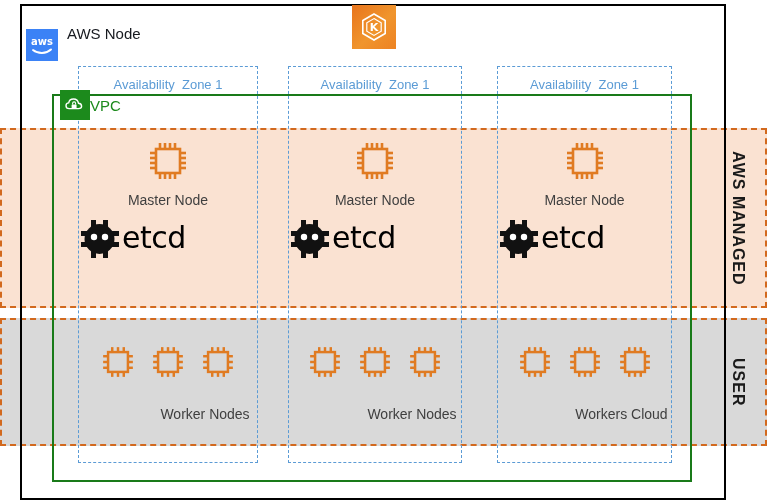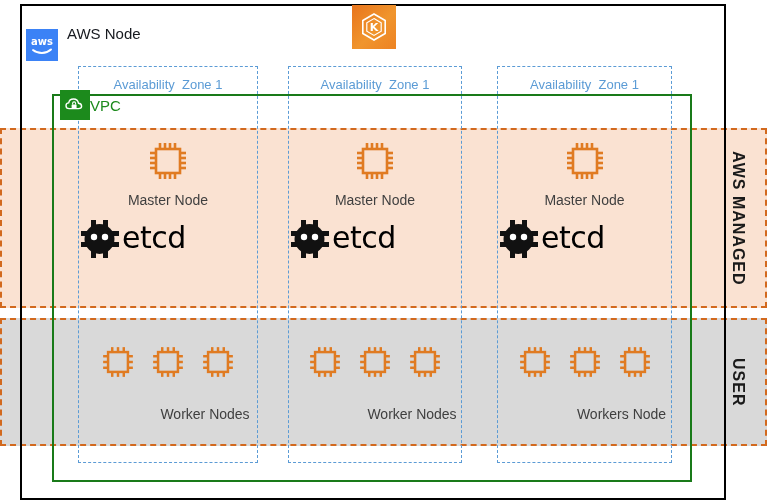--- a/index.html
+++ b/index.html
@@ -555,16 +555,16 @@
             <line x1="30" y1="35" x2="30" y2="41"></line>
           <line x1="5" y1="16" x2="11" y2="16"></line>
             <line x1="5" y1="23" x2="11" y2="23"></line>
             <line x1="5" y1="30" x2="11" y2="30"></line>
           <line x1="35" y1="16" x2="41" y2="16"></line>
             <line x1="35" y1="23" x2="41" y2="23"></line>
             <line x1="35" y1="30" x2="41" y2="30"></line>
         </g>
       </svg>
     </div>
-    <div class="workers-label">Workers Node</div>
+    <div class="workers-label">Workers Cloud</div>
   </div>
 
 </div>
 
 </body></html>

